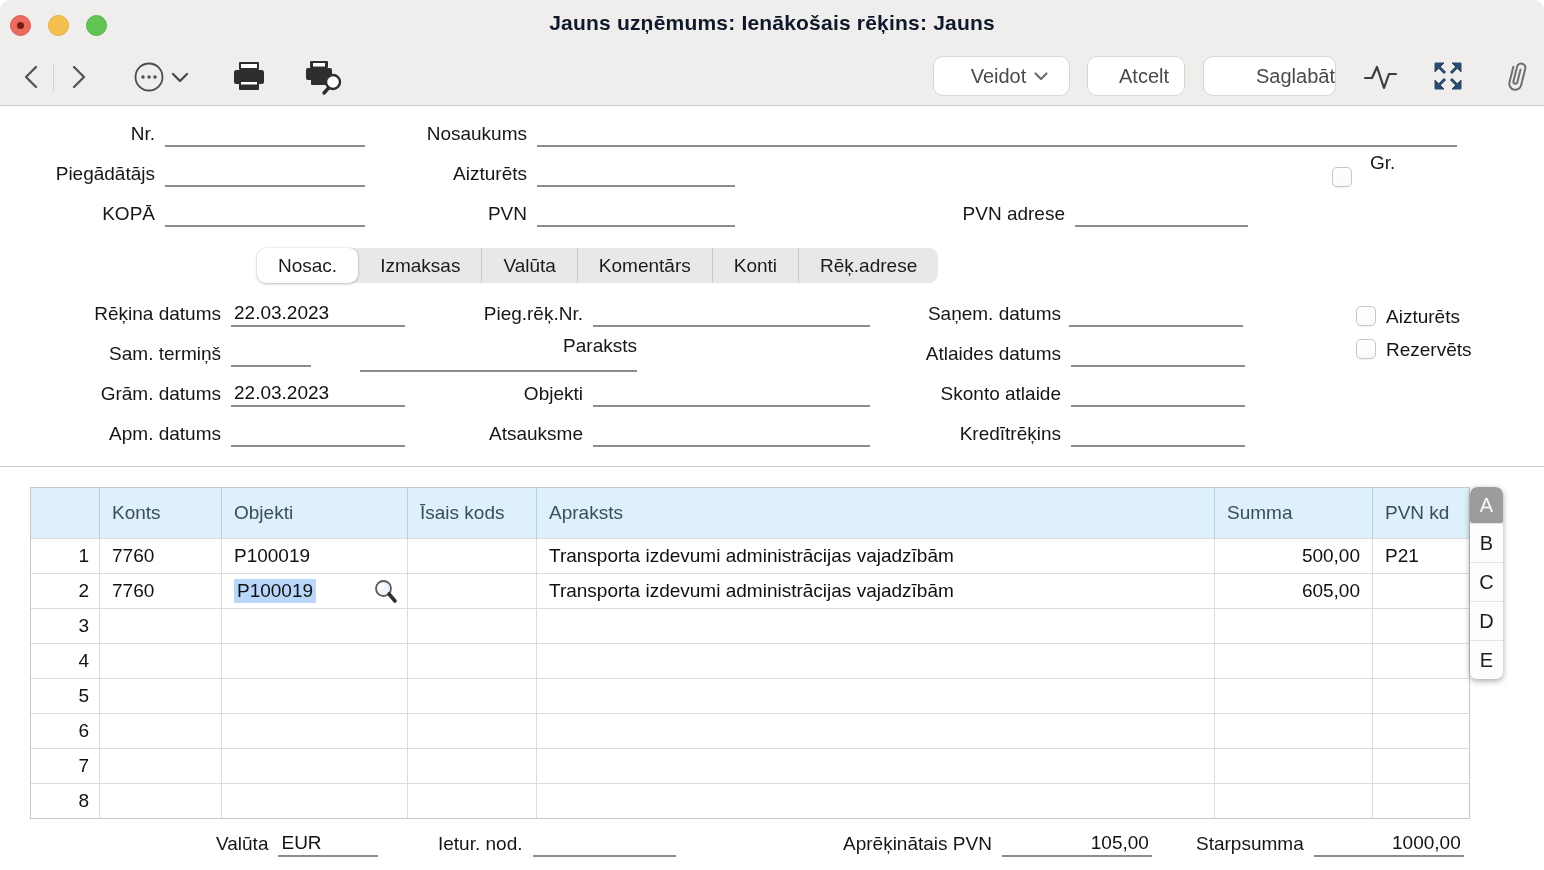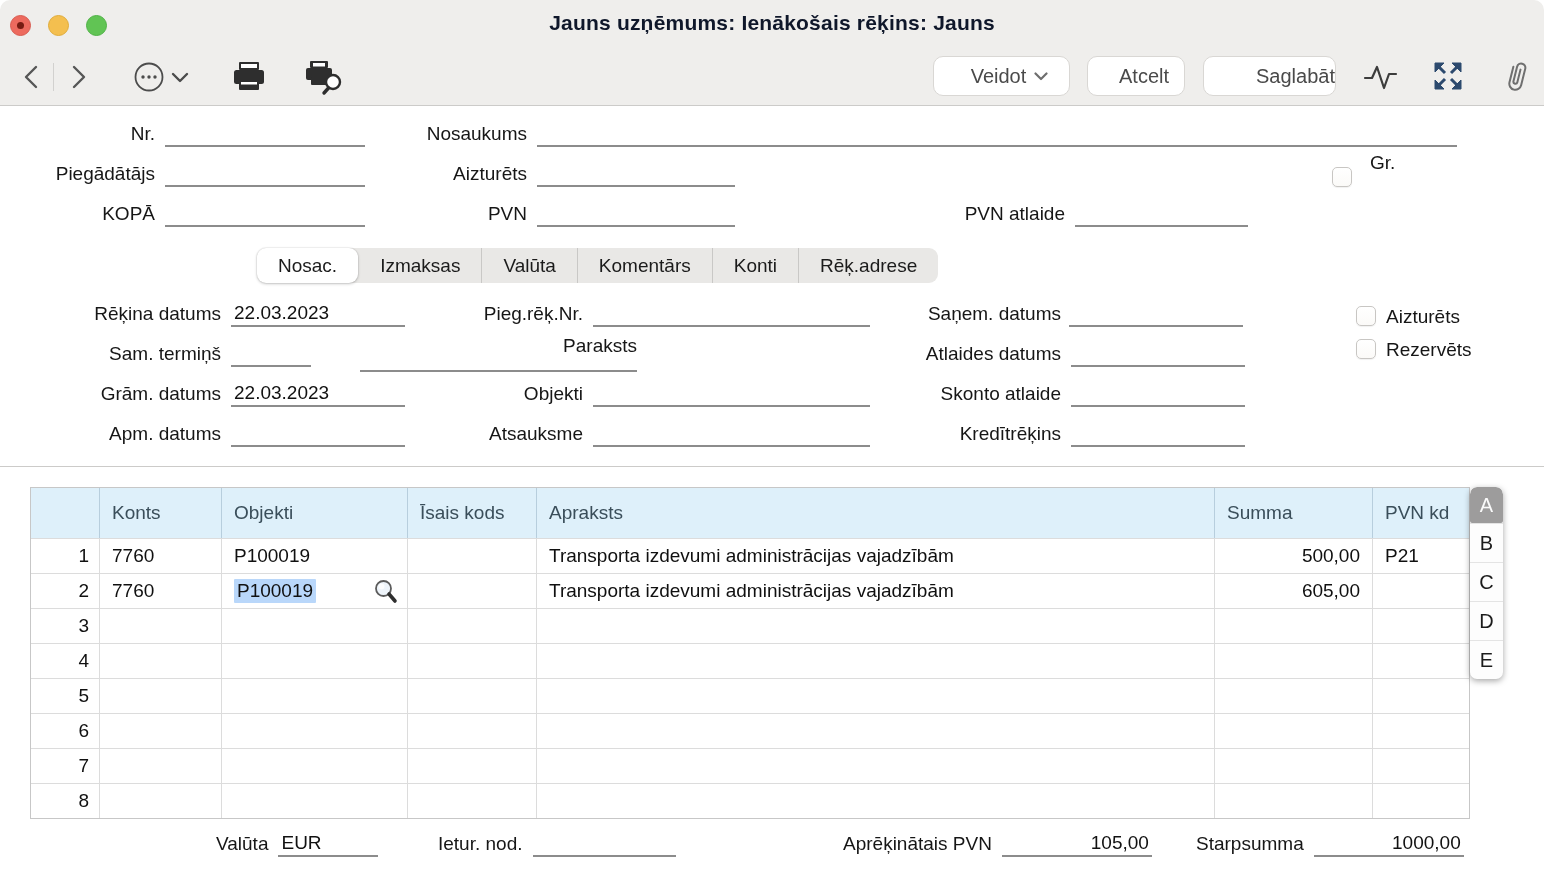--- a/index.html
+++ b/index.html
@@ -178,21 +178,21 @@
 
   <div class="field" style="left:20px; top:195px;">
     <span class="lbl" style="width:135px;">KOPĀ</span>
     <span class="line" style="width:200px;"></span>
   </div>
   <div class="field" style="left:380px; top:195px;">
     <span class="lbl" style="width:147px;">PVN</span>
     <span class="line" style="width:198px;"></span>
   </div>
   <div class="field" style="left:855px; top:195px;">
-    <span class="lbl" style="width:210px;">PVN atlaide</span>
+    <span class="lbl" style="width:210px;">PVN adrese</span>
     <span class="line" style="width:173px;"></span>
   </div>
 
   <div class="tabbar">
     <div class="tab active">Nosac.</div>
     <div class="tab">Izmaksas</div>
     <div class="tab">Valūta</div>
     <div class="tab">Komentārs</div>
     <div class="tab">Konti</div>
     <div class="tab">Rēķ.adrese</div>

